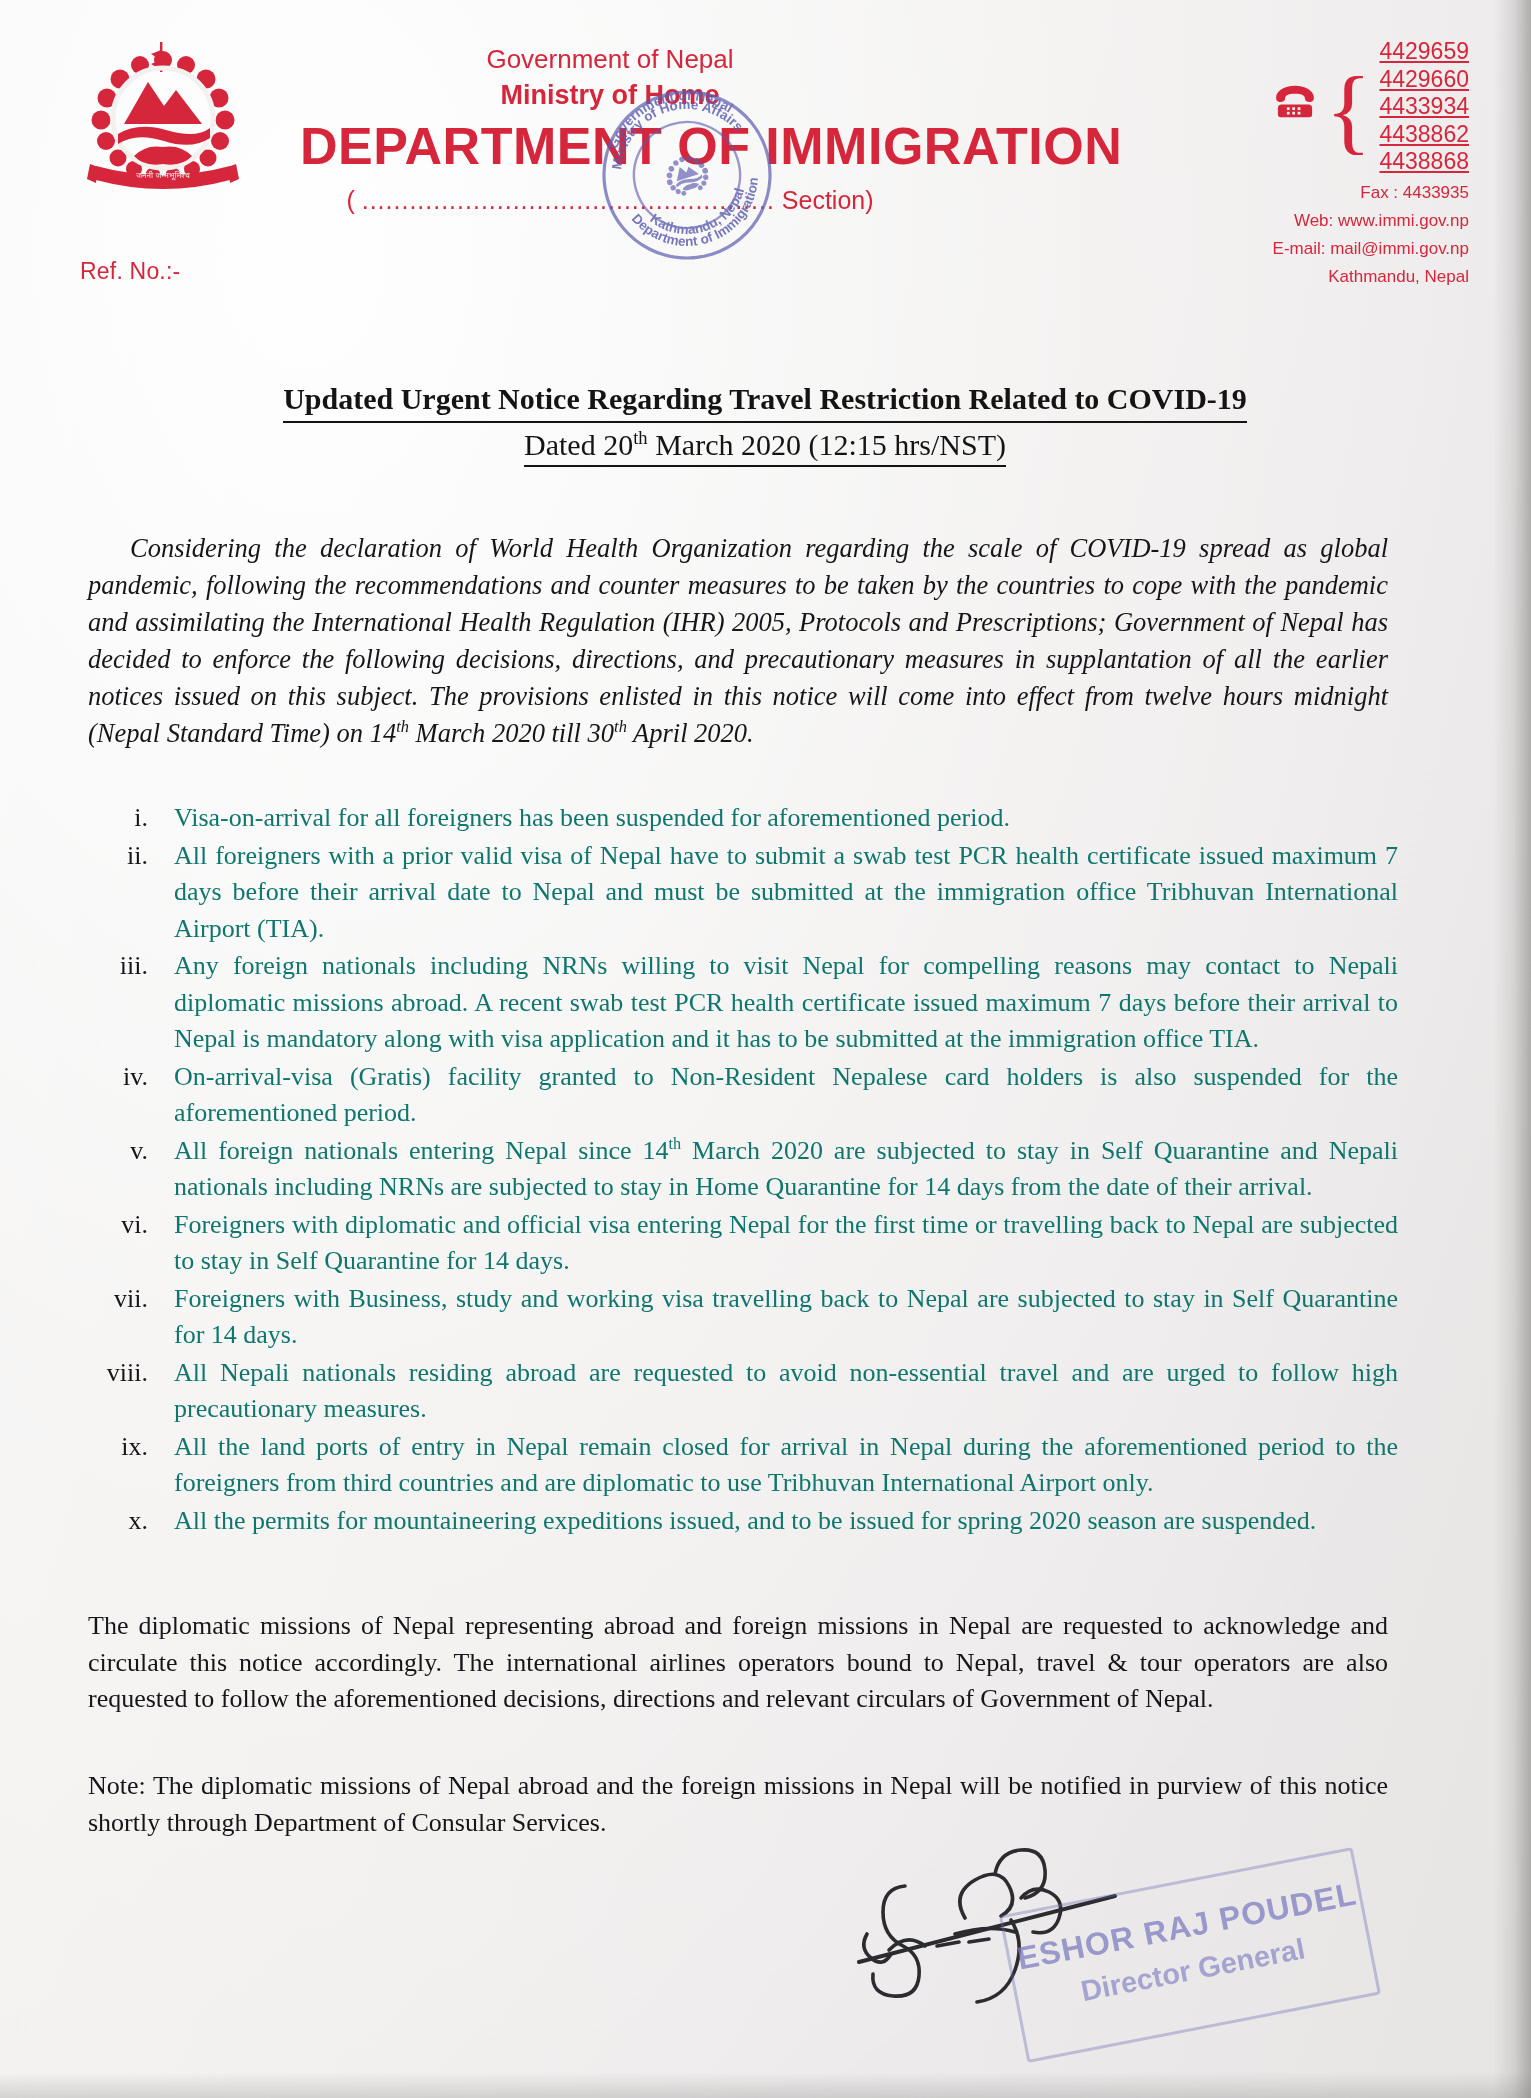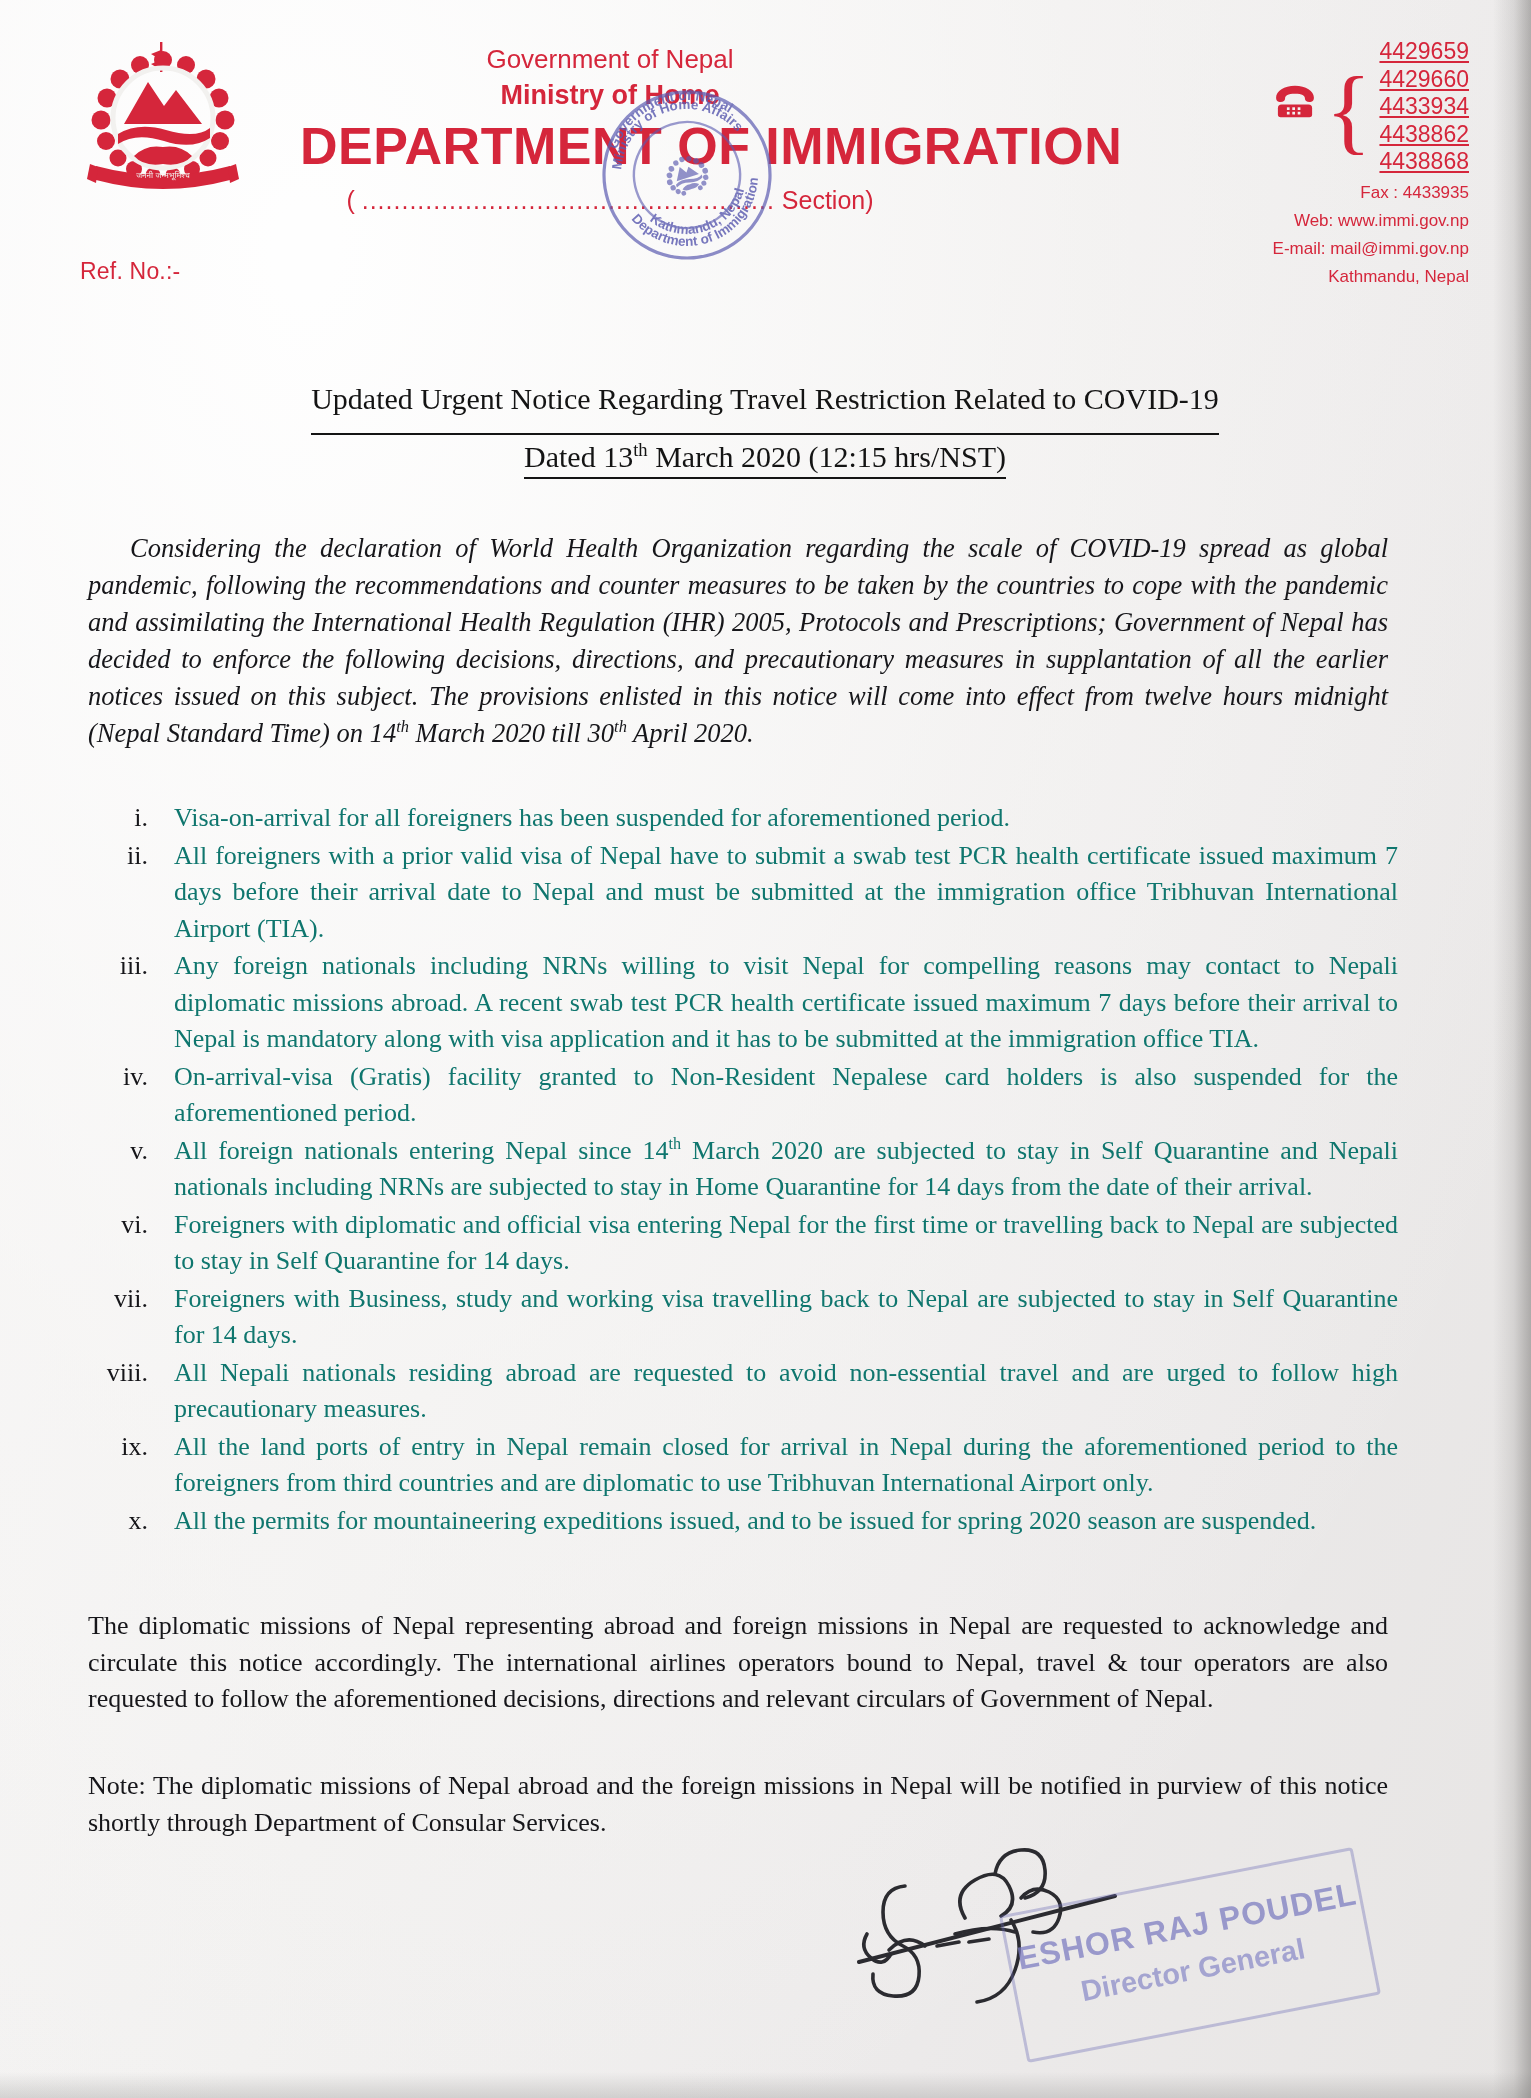--- a/index.html
+++ b/index.html
@@ -149,21 +149,22 @@
     top: 380px;
     width: 1290px;
     text-align: center;
     color: #141414;
   }
   #title-line-1 {
     font-size: 30px;
     line-height: 38px;
     display: inline-block;
     border-bottom: 2px solid #141414;
-    padding-bottom: 15px;
+    padding-bottom: 3px;
+    font-weight: bold;
   }
   #title-line-2-wrap {
     margin-top: 3px;
   }
   #title-line-2 {
     font-size: 30px;
     line-height: 38px;
     display: inline-block;
     border-bottom: 2px solid #141414;
     padding-bottom: 1px;
@@ -433,21 +434,21 @@
         <text>
           <textPath href="#arcBot2" startOffset="50%" text-anchor="middle">Kathmandu, Nepal</textPath>
         </text>
       </g>
     </g>
   </svg>
 
   <div id="notice-title">
     <div><span id="title-line-1">Updated Urgent Notice Regarding Travel Restriction Related to COVID-19</span></div>
     <div id="title-line-2-wrap">
-      <span id="title-line-2"><span>Dated 13</span><sup>th</sup><span> March 2020 (12:15 hrs/NST)</span></span>
+      <span id="title-line-2"><span>Dated 20</span><sup>th</sup><span> March 2020 (12:15 hrs/NST)</span></span>
     </div>
   </div>
 
   <div id="intro-para">Considering the declaration of World Health Organization regarding the scale of COVID-19 spread as global pandemic, following the recommendations and counter measures to be taken by the countries to cope with the pandemic and assimilating the International Health Regulation (IHR) 2005, Protocols and Prescriptions; Government of Nepal has decided to enforce the following decisions, directions, and precautionary measures in supplantation of all the earlier notices issued on this subject. The provisions enlisted in this notice will come into effect from twelve hours midnight (Nepal Standard Time) on 14<sup>th</sup> March 2020 till 30<sup>th</sup> April 2020.</div>
 
   <div id="clause-list">
       <div class="clause">
         <div class="clause-num">i.</div>
         <div class="clause-text">Visa-on-arrival for all foreigners has been suspended for aforementioned period.</div>
       </div>

